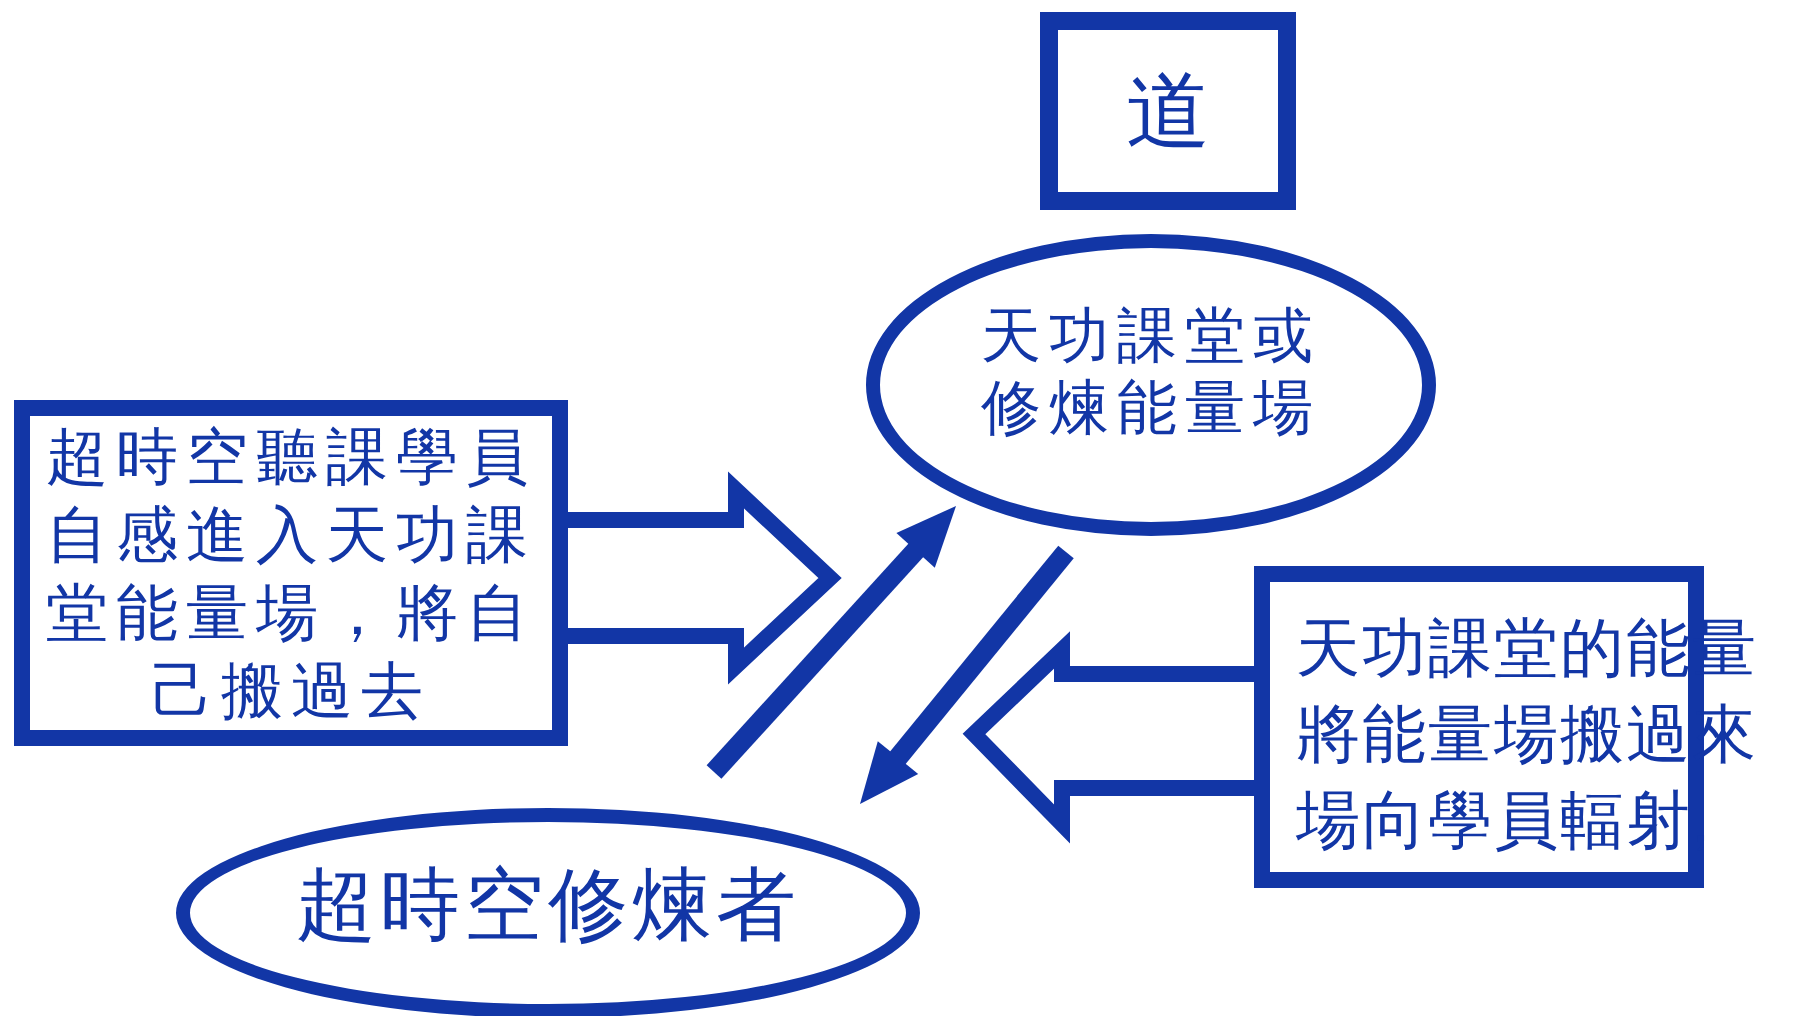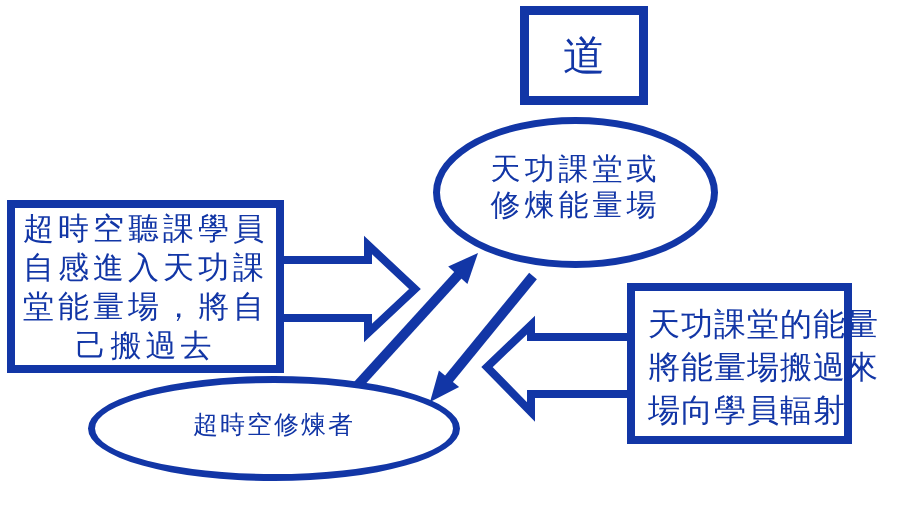--- a/index.html
+++ b/index.html
@@ -69,22 +69,22 @@
   .node-right-note {
     left: 627px; top: 283px; width: 225px; height: 161px;
     font-size: 32px;
     line-height: 43px;
     letter-spacing: 1px;
     align-items: flex-start;
     text-align: left;
     padding: 8px 0 0 13px;
   }
   .node-practitioner {
-    left: 88px; top: 376px; width: 372px; height: 105px;
-    font-size: 25px;
+    left: 88px; top: 404px; width: 372px; height: 105px;
+    font-size: 40px;
     letter-spacing: 2px;
     padding-bottom: 8px;
   }
   .line { display: block; white-space: nowrap; }
 </style>
 </head>
 <body>
 
 <div class="canvas">
 

